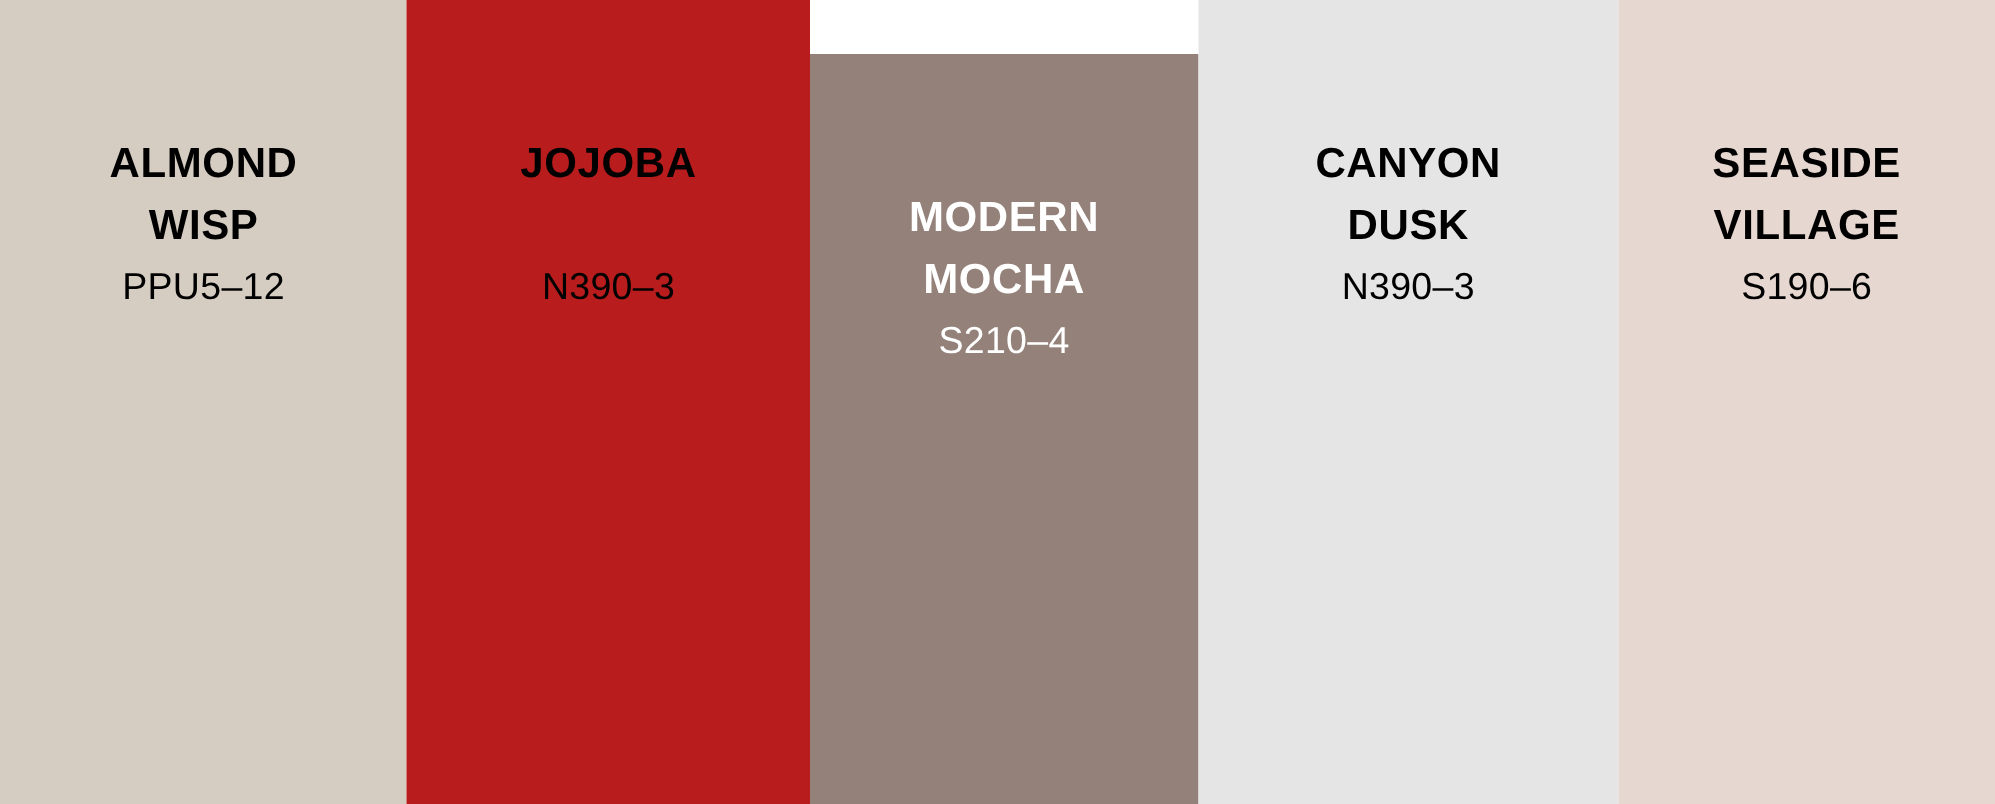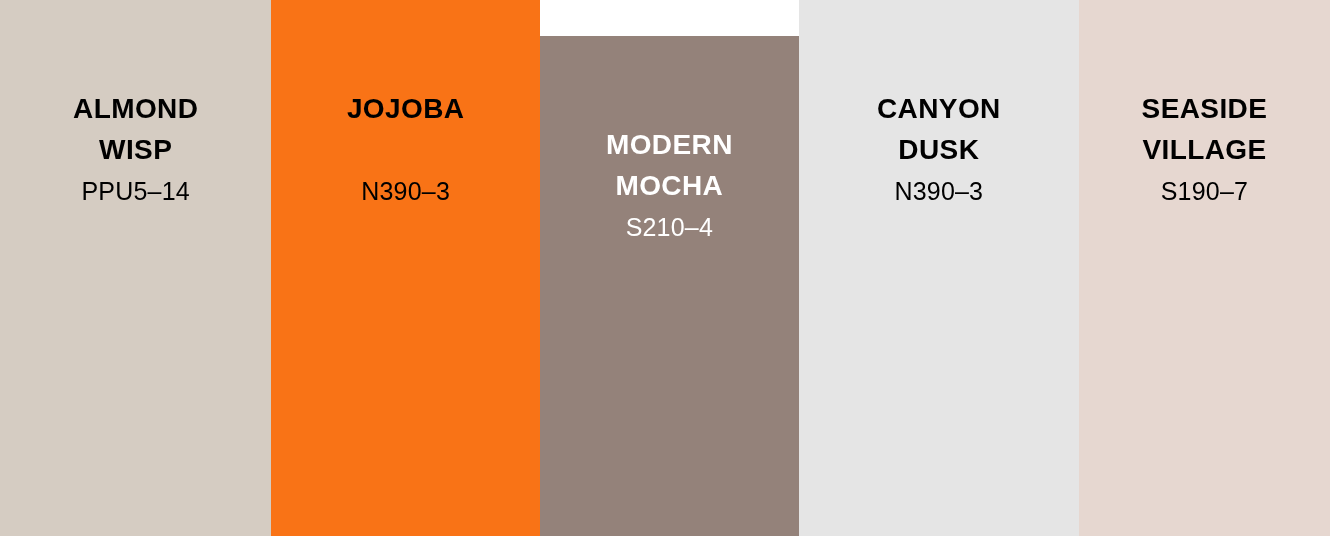--- a/index.html
+++ b/index.html
@@ -63,24 +63,24 @@
 </head>
 <body>
 
 <div class="palette">
 
   <div class="swatch" style="background: rgb(213, 204, 194); color: rgb(0, 0, 0); width: 281px;">
     <div class="swatch-text">
       <div class="swatch-name">ALMOND
 WISP</div>
     </div>
-    <div class="swatch-code">PPU5–14</div>
+    <div class="swatch-code">PPU5–12</div>
   </div>
 
-  <div class="swatch" style="background: #f97316; color: rgb(0, 0, 0); width: 278px;">
+  <div class="swatch" style="background: #b91c1c; color: rgb(0, 0, 0); width: 278px;">
     <div class="swatch-text">
       <div class="swatch-name">JOJOBA</div>
     </div>
     <div class="swatch-code">N390–3</div>
   </div>
 
   <div class="swatch" style="background: rgb(148, 130, 122); color: rgb(255, 255, 255); width: 268px; margin-top: 36px;">
     <div class="swatch-text">
       <div class="swatch-name">MODERN
 MOCHA</div>
@@ -94,16 +94,16 @@
 DUSK</div>
     </div>
     <div class="swatch-code">N390–3</div>
   </div>
 
   <div class="swatch" style="background: rgb(230, 215, 208); color: rgb(0, 0, 0); width: 260px;">
     <div class="swatch-text">
       <div class="swatch-name">SEASIDE
 VILLAGE</div>
     </div>
-    <div class="swatch-code">S190–7</div>
+    <div class="swatch-code">S190–6</div>
   </div>
 
 </div>
 
 </body></html>

